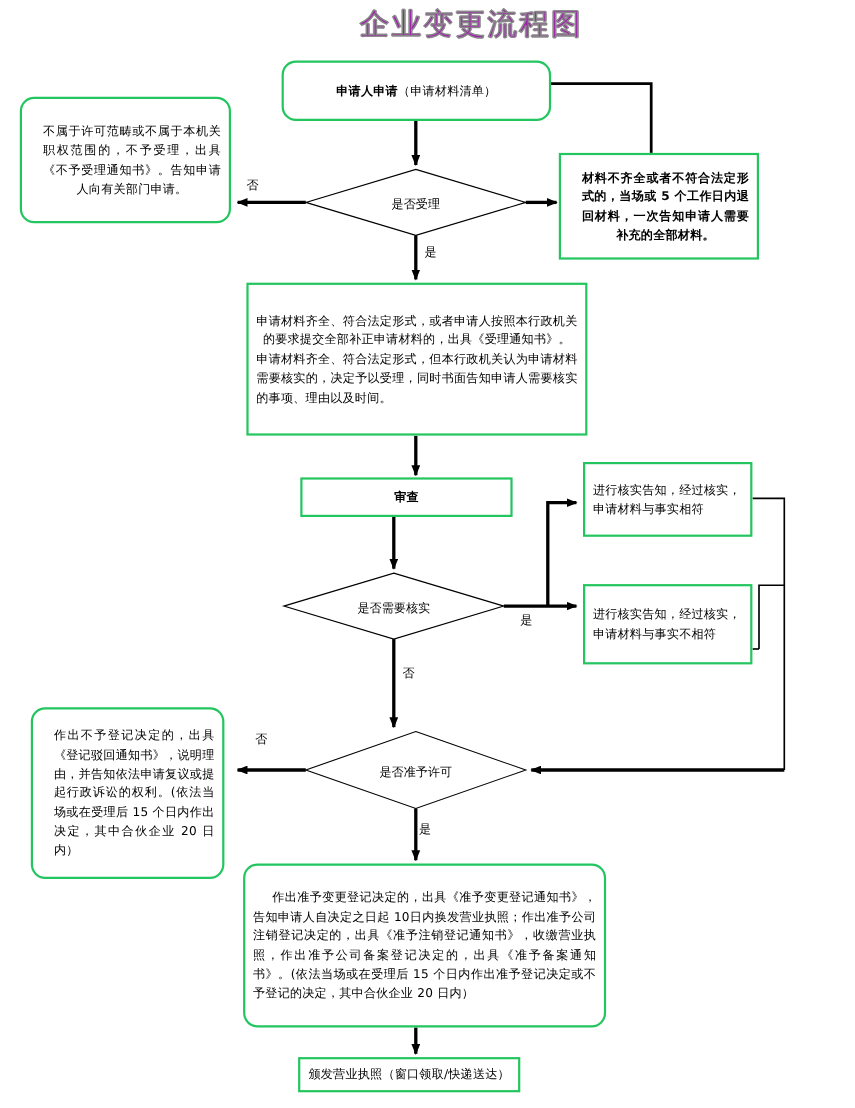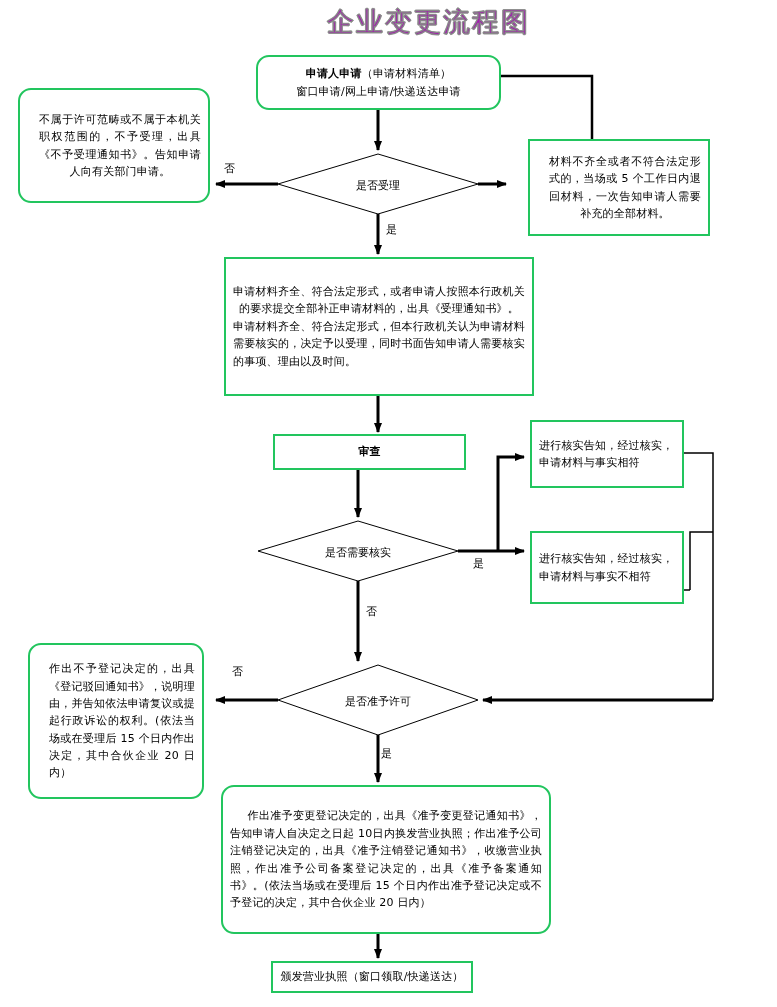--- a/index.html
+++ b/index.html
@@ -116,29 +116,28 @@
     <line x1="278" y1="700" x2="216" y2="700" stroke="#000" stroke-width="3" marker-end="url(#arrowBold)"></line>
 
     <line x1="378" y1="735" x2="378" y2="782" stroke="#000" stroke-width="3" marker-end="url(#arrowBold)"></line>
 
     <line x1="378" y1="934" x2="378" y2="958" stroke="#000" stroke-width="3" marker-end="url(#arrowBold)"></line>
   </svg>
 
   <div class="node rounded" style="left:256px;top:55px;width:245px;height:55px;">
     <div class="inner">
       <span class="ln1"><span class="t-bold">申请人申请</span><span>（申请材料清单）</span></span>
-      <span class="ln1">窗口申请/网上申请/快递送达申请</span>
     </div>
   </div>
 
   <div class="node rounded just" style="left:18px;top:88px;width:192px;height:115px;">
     <div class="inner">不属于许可范畴或不属于本机关职权范围的，不予受理，出具《不予受理通知书》。告知申请人向有关部门申请。</div>
   </div>
 
-  <div class="node just" style="left:528px;top:139px;width:182px;height:97px;">
+  <div class="node just" style="left:508px;top:139px;width:182px;height:97px;font-weight:bold;">
     <div class="inner">材料不齐全或者不符合法定形式的，当场或 5 个工作日内退回材料，一次告知申请人需要补充的全部材料。</div>
   </div>
 
   <div class="node" style="left:224px;top:257px;width:310px;height:139px;">
     <div class="inner" style="text-align:justify;text-align-last:center;">
       <span class="ln1">申请材料齐全、符合法定形式，或者申请人按照本行政机关的要求提交全部补正申请材料的，出具《受理通知书》。</span>
       <span class="ln1" style="text-align:justify;text-align-last:left;">申请材料齐全、符合法定形式，但本行政机关认为申请材料需要核实的，决定予以受理，同时书面告知申请人需要核实的事项、理由以及时间。</span>
     </div>
   </div>
 

